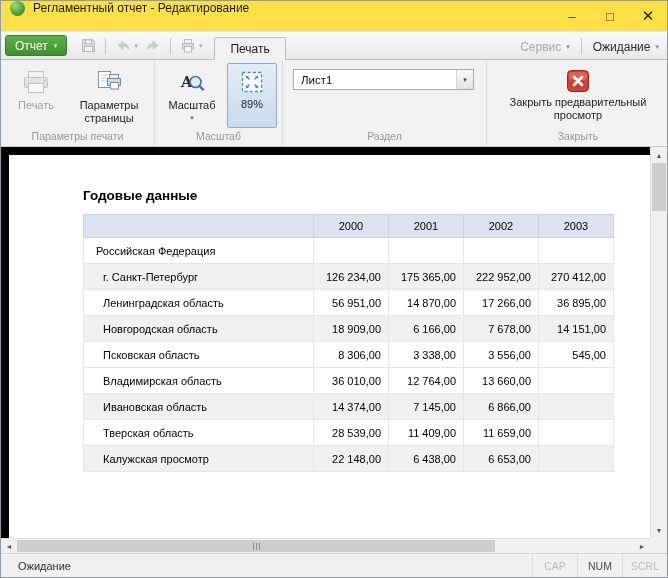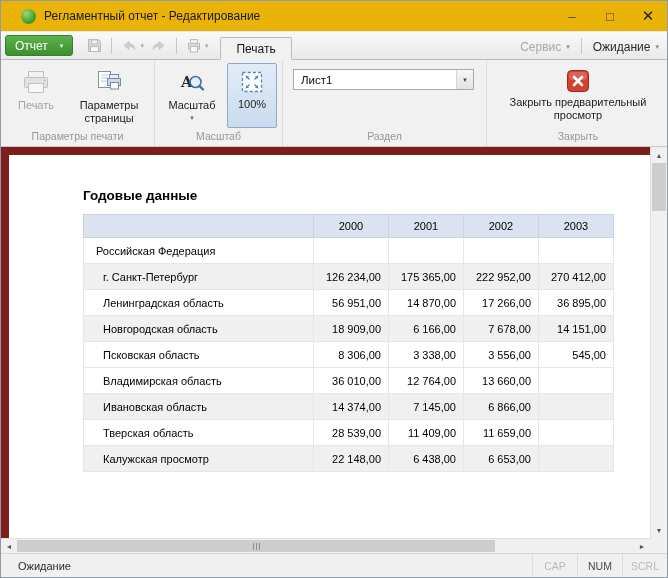--- a/index.html
+++ b/index.html
@@ -12,24 +12,24 @@
   }
   .window {
     width: 668px; height: 578px;
     border: 1px solid #8a9ba9;
     display: flex; flex-direction: column;
     background: #f1f1f1;
   }
   
   .titlebar {
     flex: 0 0 30px;
-    background: #eab308;
+    background: #fde047;
     border-bottom: 1px solid #e8e8e8;
-    display: flex; align-items: center;
-    padding-left: 20px;
+    display: flex; 
+    padding-left: 9px;
   }
   .app-icon {
     width: 15px; height: 15px; border-radius: 50%;
     background: radial-gradient(circle at 35% 30%, #9ed878, #45a033 60%, #2e7a22);
     margin-right: 8px; flex: 0 0 15px;
   }
   .titlebar-text { flex: 1; color: #1a1a1a; font-size: 12px; }
   .win-btn {
     width: 38px; height: 30px;
     display: flex; align-items: center; justify-content: center;
@@ -41,21 +41,21 @@
     flex: 0 0 27px;
     background: linear-gradient(#f9f9f9, #e9e9e9);
     display: flex; align-items: center;
     padding: 0 8px 0 4px;
     position: relative;
   }
   .report-btn {
     height: 21px; padding: 0 9px;
     background: linear-gradient(#5db14b, #3f8f2f);
     border: 1px solid #357f2a; border-radius: 3px;
-    color: #fff; display: flex; align-items: center; gap: 12px;
+    color: #fff; display: flex; align-items: center; gap: 6px;
     font-size: 12px;
   }
   .report-btn .dd { font-size: 7px; color: #e8f4e2; }
   .tb-icon {
     width: 24px; height: 22px; margin: 0 1px;
     display: flex; align-items: center; justify-content: center;
     opacity: .6;
   }
   .tb-dd { font-size: 7px; color: #a8a8a8; margin: 0 2px 0 -2px; }
   .tb-sep { width: 1px; height: 16px; background: #c6c6c6; margin: 0 4px; }
@@ -110,21 +110,21 @@
   }
   .combo-text { flex: 1; padding: 0 7px; font-size: 11.5px; color: #111; }
   .combo-arrow {
     width: 17px; align-self: stretch;
     display: flex; align-items: center; justify-content: center;
     font-size: 7px; color: #444;
     border-left: 1px solid #d6d6d6;
     background: linear-gradient(#f6f6f6, #e3e3e3);
   }
   
-  .main { flex: 1; position: relative; background: #7f1d1d; overflow: hidden; }
+  .main { flex: 1; position: relative; background: #000000; overflow: hidden; }
   .page {
     position: absolute; left: 8px; top: 8px; right: 17px; bottom: 15px;
     background: #fff; overflow: hidden;
   }
   .page-inner { padding: 33px 0 0 74px; }
   .doc-title { font-size: 13.5px; font-weight: bold; color: #000; margin-bottom: 11px; }
   table.report { border-collapse: collapse; table-layout: fixed; }
   table.report th, table.report td { border: 1px solid #e6e6e6; }
   table.report thead th {
     background: #dbe3f1; border-color: #c9d3e6;
@@ -287,21 +287,21 @@
         </div>
         <div class="rbtn selected" style="width:50px">
           <svg width="26" height="26" viewBox="0 0 26 26">
               <rect x="3.5" y="3.5" width="19" height="19" fill="#fdfefe" stroke="#4f83c4" stroke-width="1.3" stroke-dasharray="3 2.2"></rect>
               <path d="M10.5 10.5 L8 8 M15.5 10.5 L18 8 M10.5 15.5 L8 18 M15.5 15.5 L18 18" stroke="#4f83c4" stroke-width="1.3"></path>
               <path d="M6.5 6.5 l3.6 0.9 -2.7 2.7 z" fill="#4f83c4"></path>
               <path d="M19.5 6.5 l-0.9 3.6 -2.7 -2.7 z" fill="#4f83c4"></path>
               <path d="M6.5 19.5 l0.9 -3.6 2.7 2.7 z" fill="#4f83c4"></path>
               <path d="M19.5 19.5 l-3.6 -0.9 2.7 -2.7 z" fill="#4f83c4"></path>
             </svg>
-          <span class="lbl">100%</span>
+          <span class="lbl">89%</span>
         </div>
       </div>
       <div class="rg-label">Масштаб</div>
     </div>
 
     <div class="ribbon-group">
       <div style="flex:1">
         <div class="combo">
           <span class="combo-text">Лист1</span>
           <span class="combo-arrow">▾</span>

